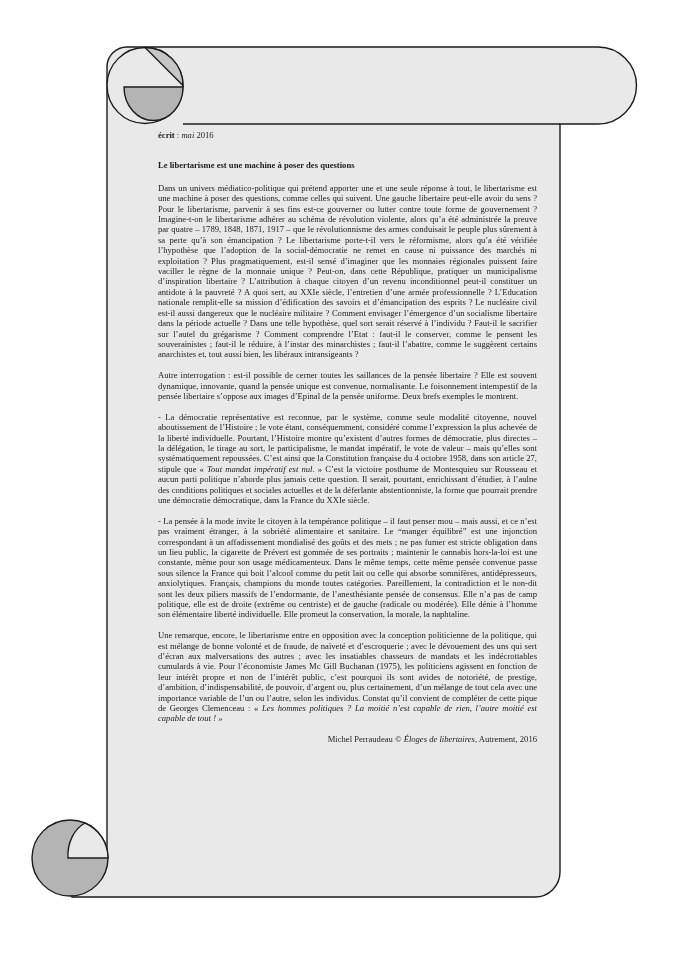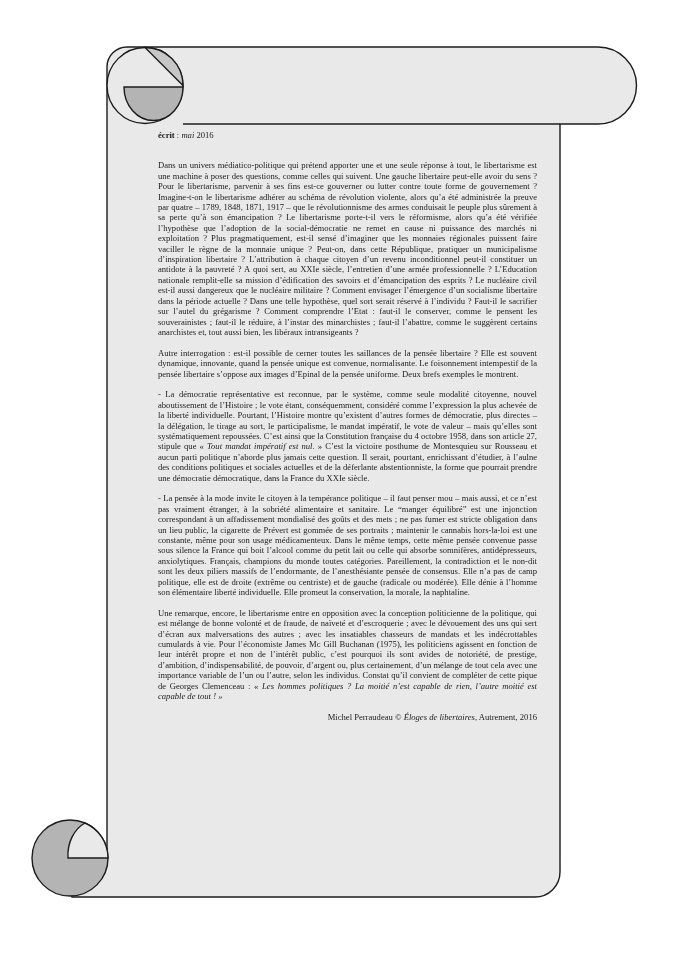--- a/index.html
+++ b/index.html
@@ -46,20 +46,21 @@
       <path d="M 85,823 A 38,38 0 0 1 108,858 L 68,858 C 67,843 74,829 85,823 Z" fill="#e9e9e9"></path>
     </g>
   </svg>
 
   <div class="text-block">
 
     <div class="meta">
       <b>écrit</b><span>&nbsp;: </span><i>mai</i><span> 2016</span>
     </div>
 
+    <p class="title">Le libertarisme est une machine à poser des questions</p>
 
     <p class="para">Dans un univers médiatico-politique qui prétend apporter une et une seule réponse à tout, le libertarisme est une machine à poser des questions, comme celles qui suivent. Une gauche libertaire peut-elle avoir du sens&nbsp;? Pour le libertarisme, parvenir à ses fins est-ce gouverner ou lutter contre toute forme de gouvernement&nbsp;? Imagine-t-on le libertarisme adhérer au schéma de révolution violente, alors qu’a été administrée la preuve par quatre – 1789, 1848, 1871, 1917 – que le révolutionnisme des armes conduisait le peuple plus sûrement à sa perte qu’à son émancipation&nbsp;? Le libertarisme porte-t-il vers le réformisme, alors qu’a été vérifiée l’hypothèse que l’adoption de la social-démocratie ne remet en cause ni puissance des marchés ni exploitation&nbsp;? Plus pragmatiquement, est-il sensé d’imaginer que les monnaies régionales puissent faire vaciller le règne de la monnaie unique&nbsp;? Peut-on, dans cette République, pratiquer un municipalisme d’inspiration libertaire&nbsp;? L’attribution à chaque citoyen d’un revenu inconditionnel peut-il constituer un antidote à la pauvreté&nbsp;? A quoi sert, au XXIe siècle, l’entretien d’une armée professionnelle&nbsp;? L’Education nationale remplit-elle sa mission d’édification des savoirs et d’émancipation des esprits&nbsp;? Le nucléaire civil est-il aussi dangereux que le nucléaire militaire&nbsp;? Comment envisager l’émergence d’un socialisme libertaire dans la période actuelle&nbsp;? Dans une telle hypothèse, quel sort serait réservé à l’individu&nbsp;? Faut-il le sacrifier sur l’autel du grégarisme&nbsp;? Comment comprendre l’Etat&nbsp;: faut-il le conserver, comme le pensent les souverainistes&nbsp;; faut-il le réduire, à l’instar des minarchistes&nbsp;; faut-il l’abattre, comme le suggèrent certains anarchistes et, tout aussi bien, les libéraux intransigeants&nbsp;?</p>
 
     <p class="para">Autre interrogation&nbsp;: est-il possible de cerner toutes les saillances de la pensée libertaire&nbsp;? Elle est souvent dynamique, innovante, quand la pensée unique est convenue, normalisante. Le foisonnement intempestif de la pensée libertaire s’oppose aux images d’Epinal de la pensée uniforme. Deux brefs exemples le montrent.</p>
 
     <p class="para"><span>- La démocratie représentative est reconnue, par le système, comme seule modalité citoyenne, nouvel aboutissement de l’Histoire&nbsp;; le vote étant, conséquemment, considéré comme l’expression la plus achevée de la liberté individuelle. Pourtant, l’Histoire montre qu’existent d’autres formes de démocratie, plus directes – la délégation, le tirage au sort, le participalisme, le mandat impératif, le vote de valeur – mais qu’elles sont systématiquement repoussées. C’est ainsi que la Constitution française du 4 octobre 1958, dans son article 27, stipule que «&nbsp;</span><i>Tout mandat impératif est nul.</i><span>&nbsp;» C’est la victoire posthume de Montesquieu sur Rousseau et aucun parti politique n’aborde plus jamais cette question. Il serait, pourtant, enrichissant d’étudier, à l’aulne des conditions politiques et sociales actuelles et de la déferlante abstentionniste, la forme que pourrait prendre une démocratie démocratique, dans la France du XXIe siècle.</span></p>
 
     <p class="para">- La pensée à la mode invite le citoyen à la tempérance politique – il faut penser mou – mais aussi, et ce n’est pas vraiment étranger, à la sobriété alimentaire et sanitaire. Le “manger équilibré” est une injonction correspondant à un affadissement mondialisé des goûts et des mets&nbsp;; ne pas fumer est stricte obligation dans un lieu public, la cigarette de Prévert est gommée de ses portraits&nbsp;; maintenir le cannabis hors-la-loi est une constante, même pour son usage médicamenteux. Dans le même temps, cette même pensée convenue passe sous silence la France qui boit l’alcool comme du petit lait ou celle qui absorbe somnifères, antidépresseurs, anxiolytiques. Français, champions du monde toutes catégories. Pareillement, la contradiction et le non-dit sont les deux piliers massifs de l’endormante, de l’anesthésiante pensée de consensus. Elle n’a pas de camp politique, elle est de droite (extrême ou centriste) et de gauche (radicale ou modérée). Elle dénie à l’homme son élémentaire liberté individuelle. Elle promeut la conservation, la morale, la naphtaline.</p>
 
     <p class="para"><span>Une remarque, encore, le libertarisme entre en opposition avec la conception politicienne de la politique, qui est mélange de bonne volonté et de fraude, de naïveté et d’escroquerie&nbsp;; avec le dévouement des uns qui sert d’écran aux malversations des autres&nbsp;; avec les insatiables chasseurs de mandats et les indécrottables cumulards à vie. Pour l’économiste James Mc Gill Buchanan (1975), les politiciens agissent en fonction de leur intérêt propre et non de l’intérêt public, c’est pourquoi ils sont avides de notoriété, de prestige, d’ambition, d’indispensabilité, de pouvoir, d’argent ou, plus certainement, d’un mélange de tout cela avec une importance variable de l’un ou l’autre, selon les individus. Constat qu’il convient de compléter de cette pique de Georges Clemenceau&nbsp;: «&nbsp;</span><i>Les hommes politiques&nbsp;? La moitié n’est capable de rien, l’autre moitié est capable de tout&nbsp;!&nbsp;»</i></p>

